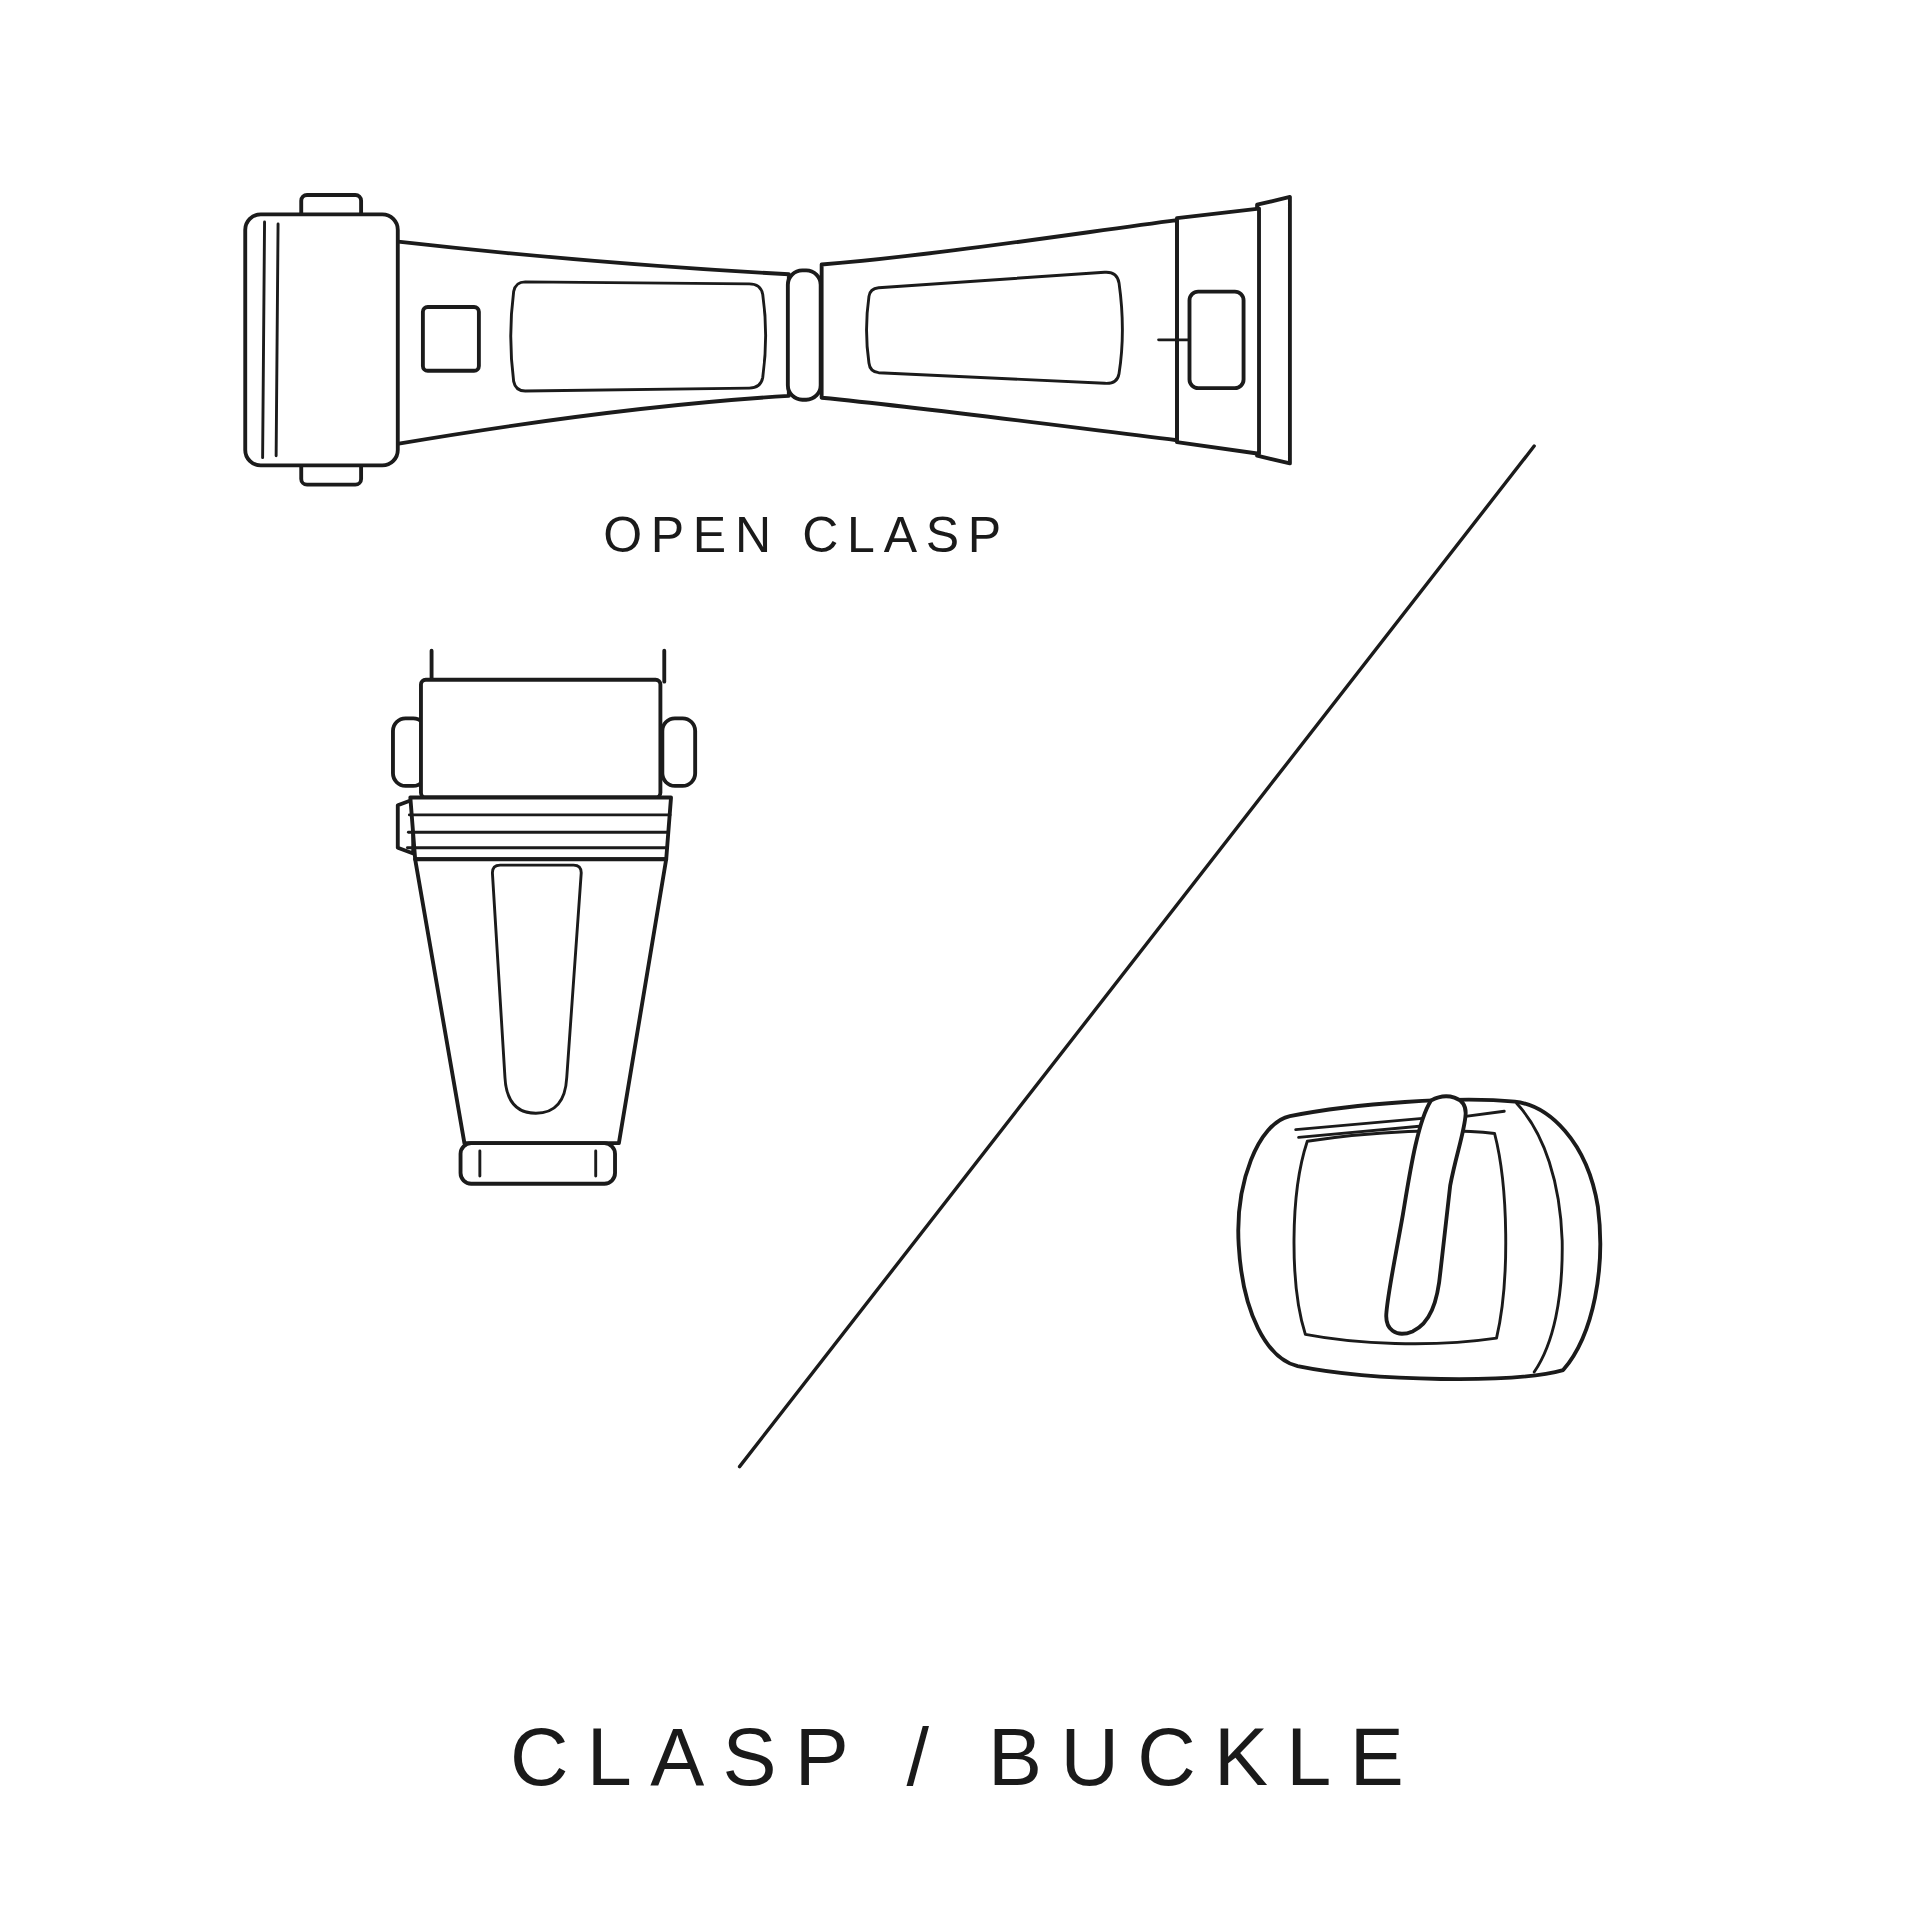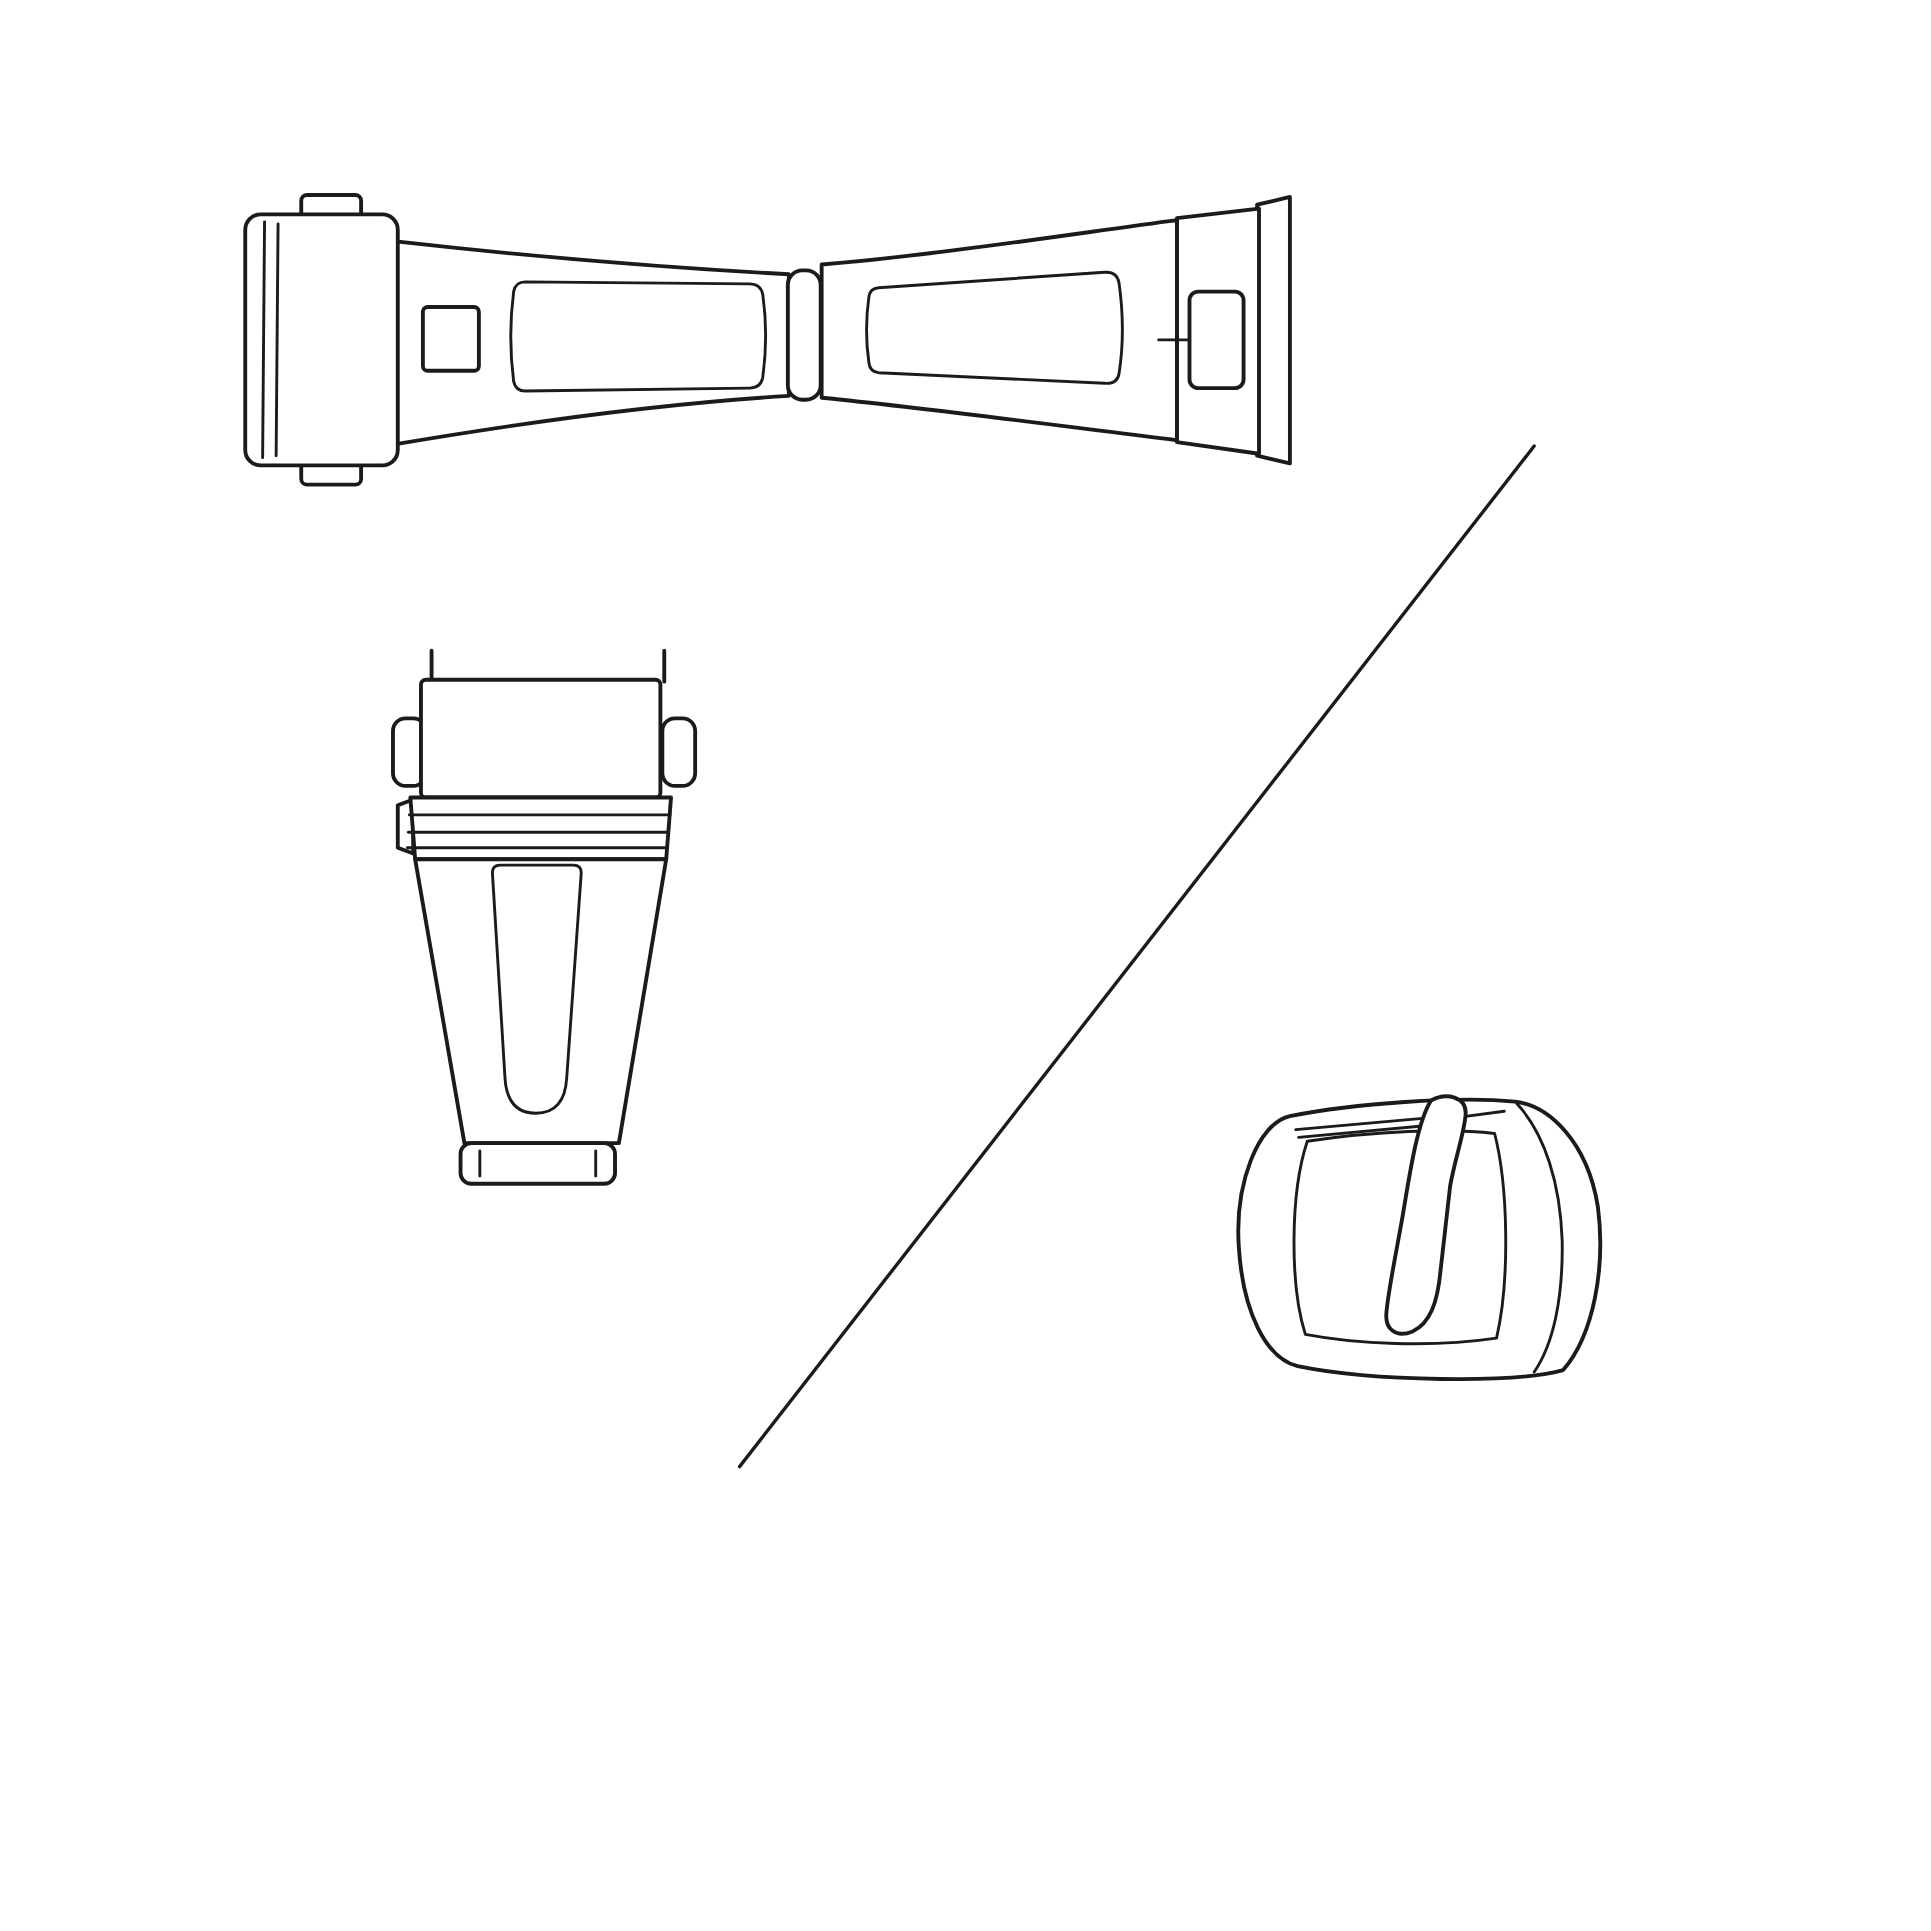--- a/index.html
+++ b/index.html
@@ -118,17 +118,19 @@
       <path class="thin" d="M73 48 L215 35"></path>
       <circle class="thin" cx="228" cy="32" r="11"></circle>
       <path class="thin" d="M240 27 L286 21"></path>
 
       <path class="w" d="M210 10 C226 1 247 6 246 24 C245 42 236 66 230 98 L220 186 C217 219 209 241 191 249 C174 256 162 247 164 229 C166 206 174 168 181 128 C188 86 196 32 210 10 Z"></path>
     </g>
 
     <path d="M1589 462 L766 1519" style="stroke-width:3.5"></path>
   </svg>
 
+  <div class="label" style="left:517px; top:506px; width:579px;">OPEN CLASP</div>
 
 
+  <div class="big-title" style="left:290px; top:1711px; width:1352px;">CLASP / BUCKLE</div>
 
 </div>
 
 
 </body></html>

